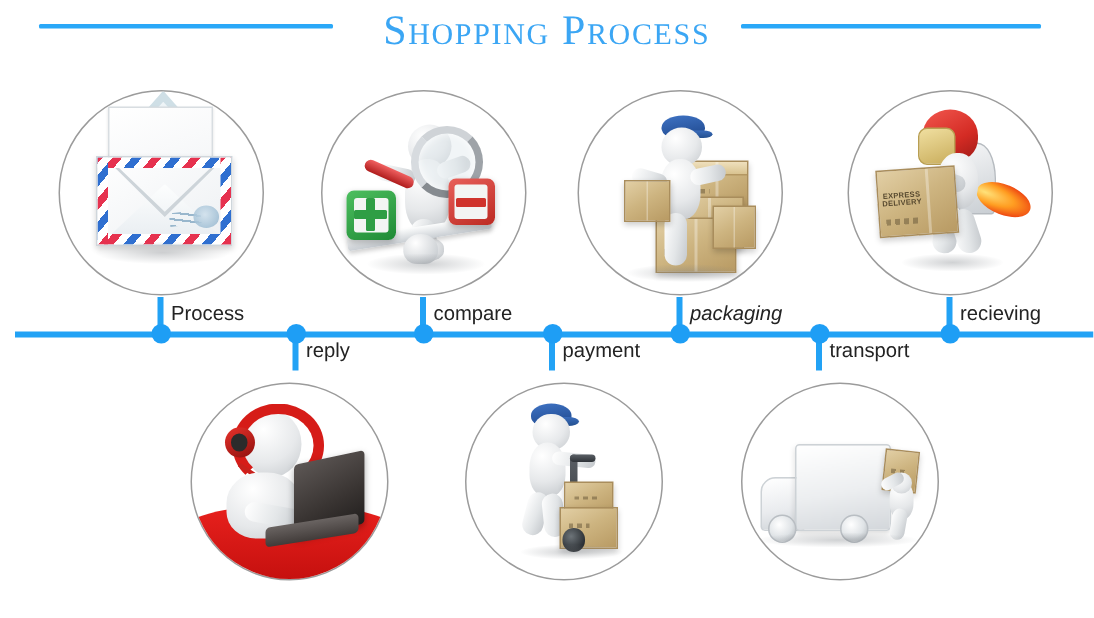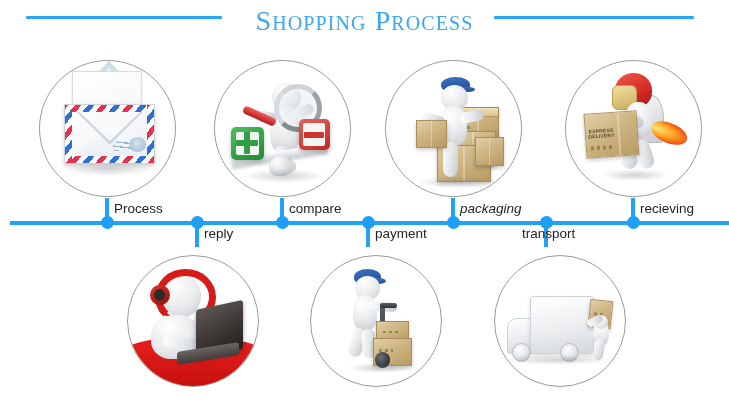--- a/index.html
+++ b/index.html
@@ -568,21 +568,21 @@
 
   <div class="node">
     <div class="node-stem up" style="left:453px;"></div>
     <div class="node-dot" style="left:453px;"></div>
     <div class="node-label up" style="left:460px;font-style:italic;">packaging</div>
   </div>
 
   <div class="node">
     <div class="node-stem down" style="left:546px;"></div>
     <div class="node-dot" style="left:546px;"></div>
-    <div class="node-label down" style="left:522px;">transport</div>
+    <div class="node-label down" style="left:553px;">transport</div>
   </div>
 
   <div class="node">
     <div class="node-stem up" style="left:633px;"></div>
     <div class="node-dot" style="left:633px;"></div>
     <div class="node-label up" style="left:640px;">recieving</div>
   </div>
 </div>
 
 </body></html>

